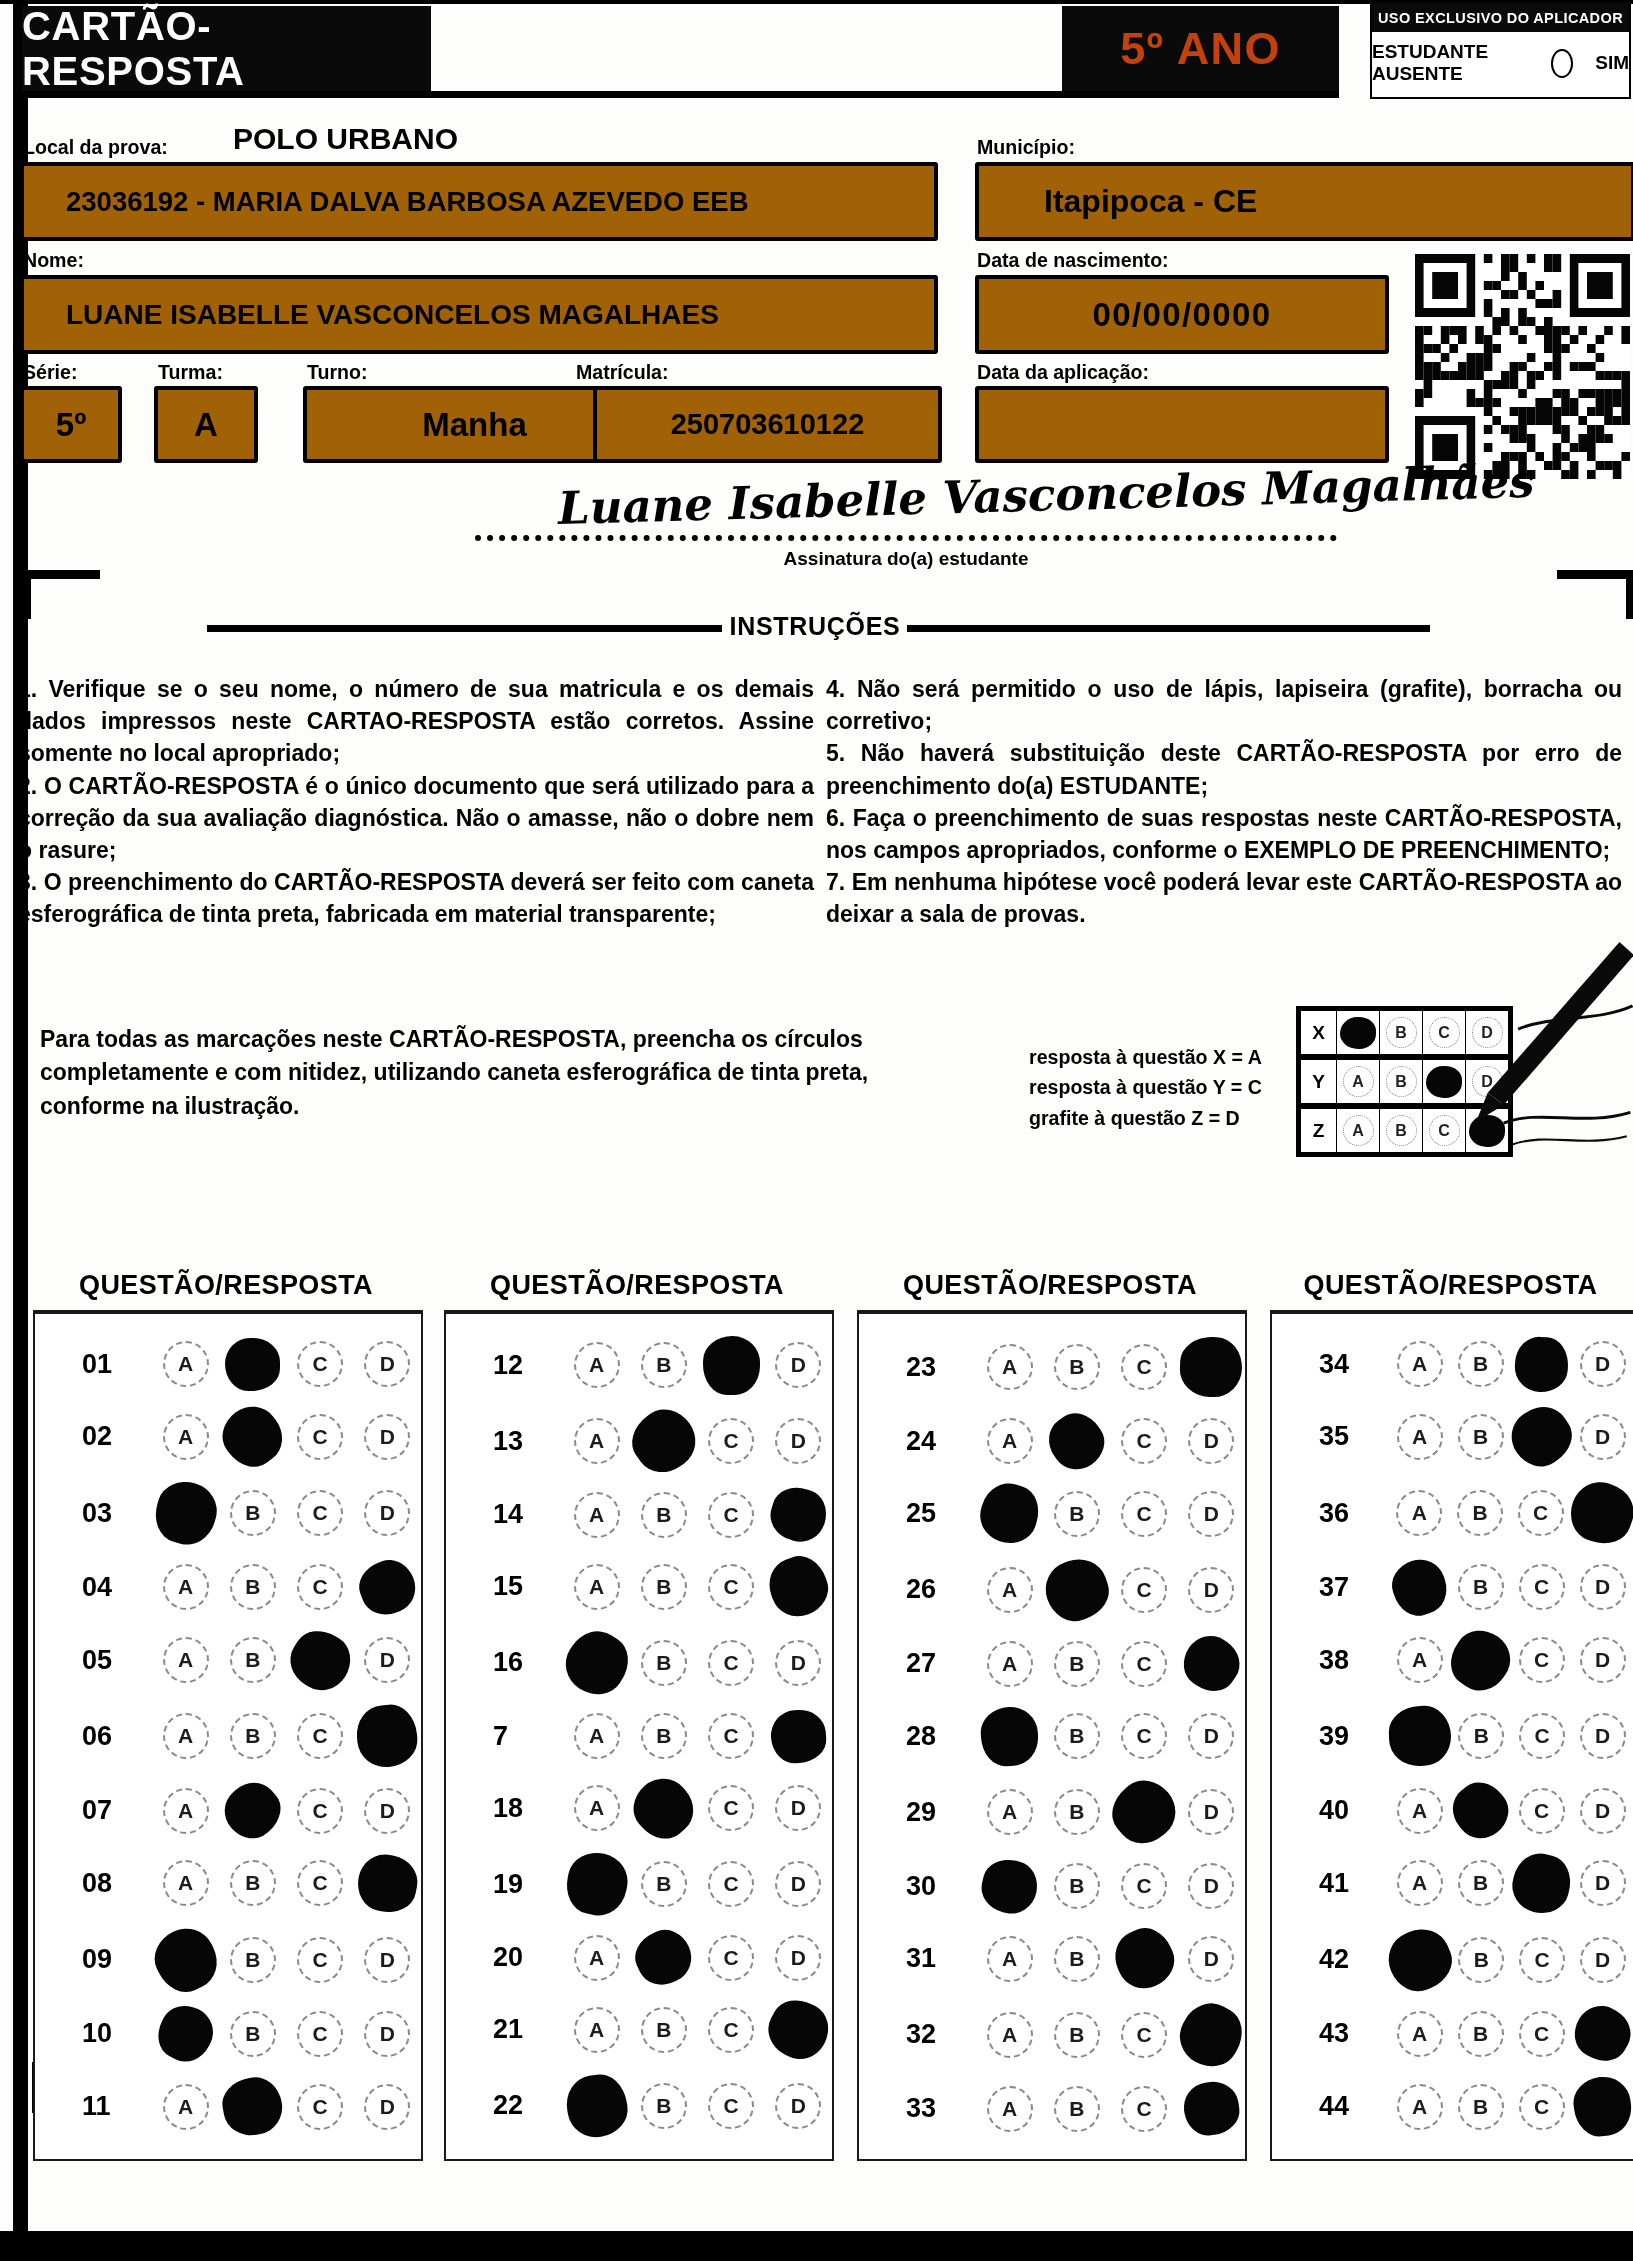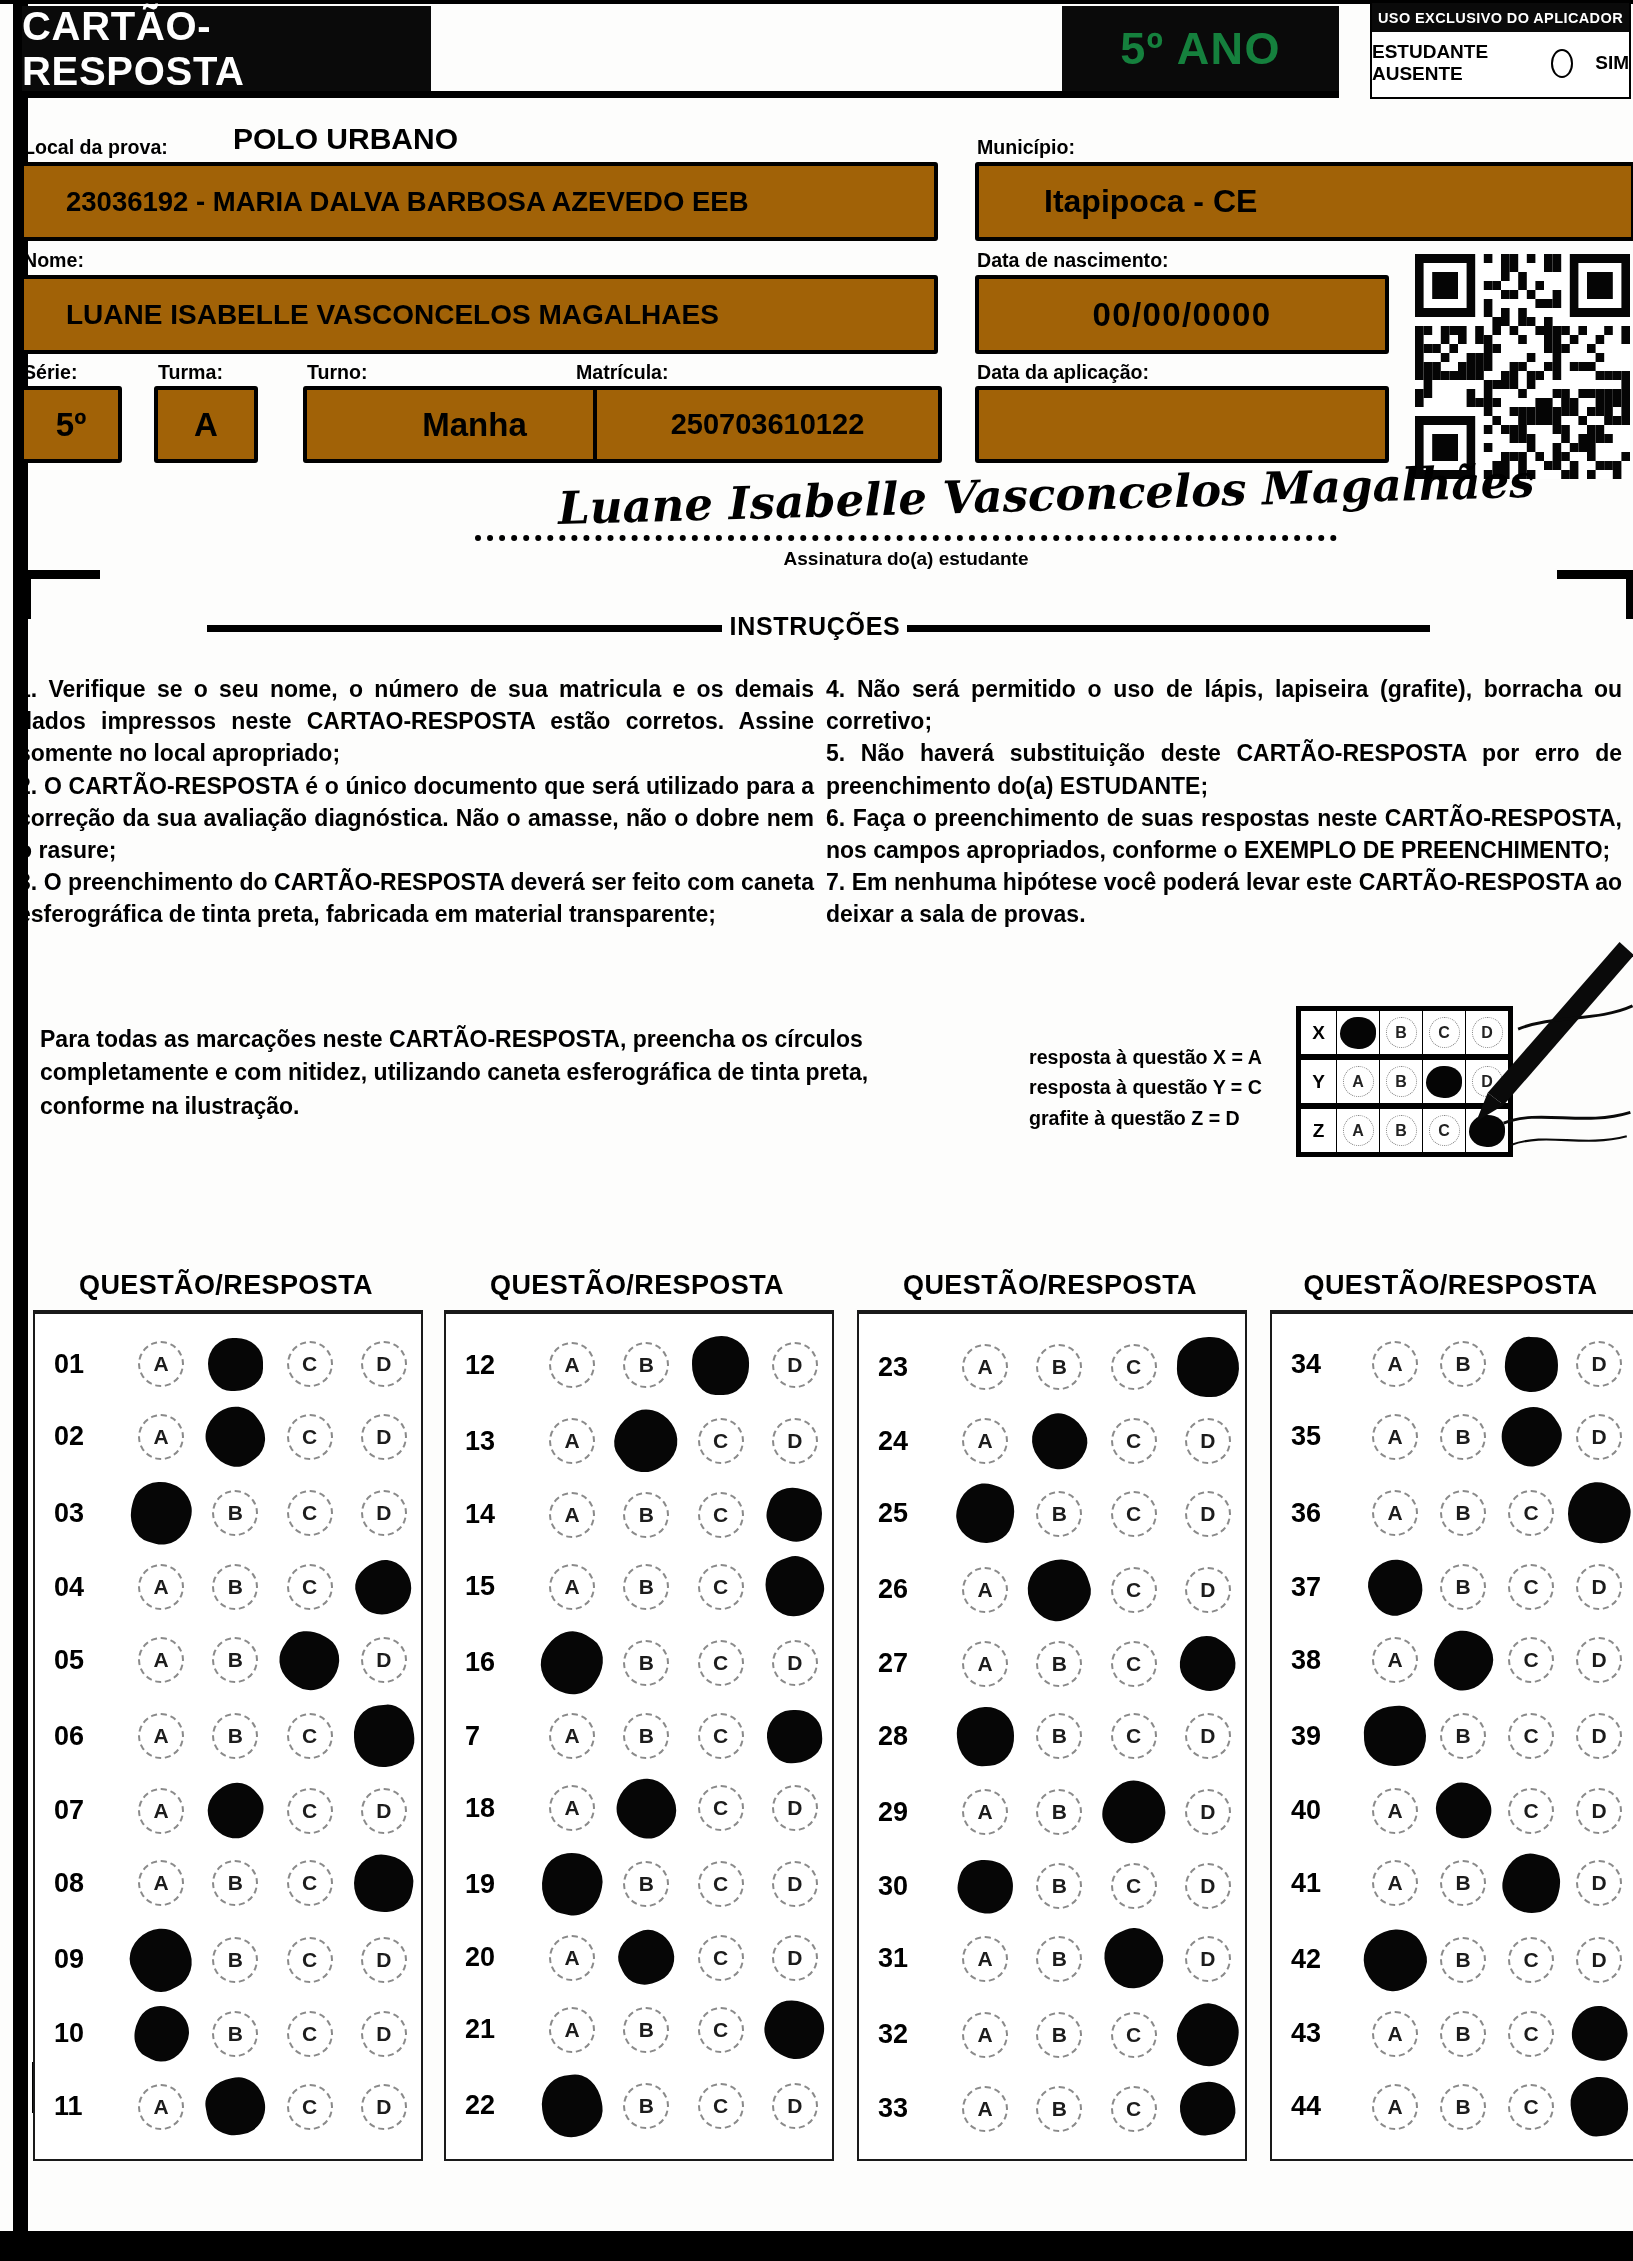--- a/index.html
+++ b/index.html
@@ -14,21 +14,21 @@
   #mark-bl{left:32px;top:2062px;width:152px;height:38px;border-left:11.6px solid #000;border-bottom:13px solid #000;}
   .corner{width:69px;height:40px;}
   #corner-l{left:20px;top:570px;border-top:9.4px solid #000;border-left:11px solid #000;}
   #corner-r{left:1557px;top:570px;border-top:9.4px solid #000;border-right:11px solid #000;}
 
   
   #h-card{left:22px;top:5.8px;width:409px;height:87px;background:#0a0a0a;color:#fff;
           display:flex;align-items:center;justify-content:center;font-size:40px;font-weight:800;letter-spacing:0.7px;}
   #h-exam{left:431px;top:5.8px;width:631px;height:87px;background:#fff;
           display:flex;align-items:center;justify-content:center;font-size:36px;font-weight:800;}
-  #h-grade{left:1062px;top:5.8px;width:277px;height:87px;background:#0a0a0a;color:#15803d;
+  #h-grade{left:1062px;top:5.8px;width:277px;height:87px;background:#0a0a0a;color:#c2410c;
           display:flex;align-items:center;justify-content:center;font-size:45px;font-weight:800;letter-spacing:1.4px;}
   #h-under{left:22px;top:91px;width:1317px;height:7.2px;background:#000;}
   #aplicador{left:1370px;top:1.4px;width:257px;height:94px;border:2.9px solid #000;background:#fff;}
   #aplicador .strip{height:29px;background:#0a0a0a;color:#fff;display:flex;align-items:center;justify-content:center;
           font-size:14.5px;font-weight:700;letter-spacing:0.4px;}
   #aplicador .body{height:62px;display:flex;align-items:center;justify-content:center;font-size:19px;font-weight:800;gap:22px;}
   #absent-circle{display:inline-block;width:25px;height:25px;border:2.2px solid #000;border-radius:50%;}
 
   
   .flabel{font-size:19.6px;font-weight:800;}
@@ -86,21 +86,21 @@
   .ex-cell.lbl{width:35px;border-left:none;font-size:19px;font-weight:800;}
   .ex-letter{width:29px;height:29px;border:1.4px dotted #888;border-radius:50%;display:flex;align-items:center;
              justify-content:center;font-size:16px;font-weight:700;color:#222;}
   .ex-blob{width:36px;height:32px;background:#050505;border-radius:50% 50% 48% 52%/55% 45% 50% 50%;}
   #pen{left:1395px;top:942px;width:239px;height:232px;pointer-events:none;}
 
   
   .q-header{top:1270px;text-align:center;font-size:27px;font-weight:800;letter-spacing:0.4px;}
   .q-box{top:1310px;height:833px;border:2.9px solid #1a1a1a;border-top-width:4.3px;background:#fff;
          display:flex;flex-direction:column;justify-content:space-evenly;padding:5.8px 0;}
-  .q-row{display:flex;align-items:center;}
+  .q-row{display:flex;align-items:center;padding-left:28px;}
   .q-num{width:70px;padding-left:19px;font-size:27px;font-weight:800;}
   .q-opt{flex:1;display:flex;align-items:center;justify-content:center;}
   .bubble{width:42px;height:42px;border:2.2px dashed #8a8a8a;border-radius:50%;
           display:flex;align-items:center;justify-content:center;font-size:21px;font-weight:700;color:#1c1c1c;}
   .blob{width:59px;height:58px;background:#060606;border-radius:48% 52% 55% 45%/52% 48% 45% 55%;}
 </style>
 </head>
 <body>
 
 <div id="page">

